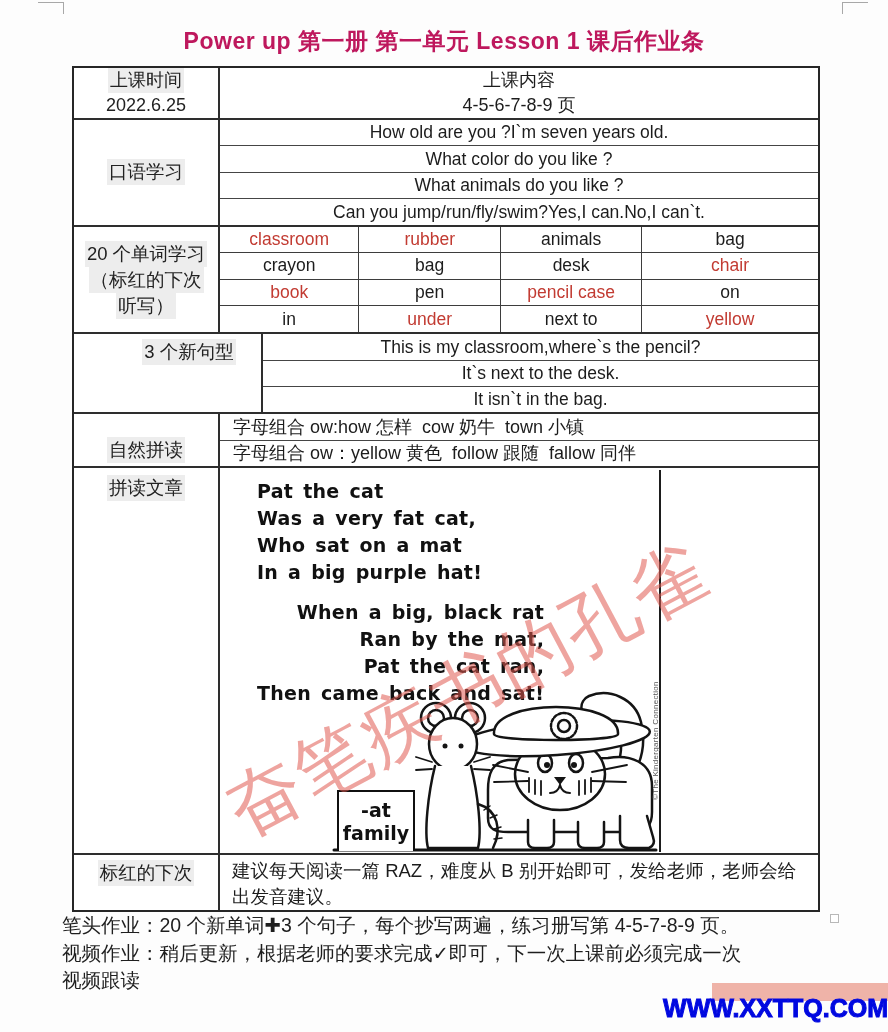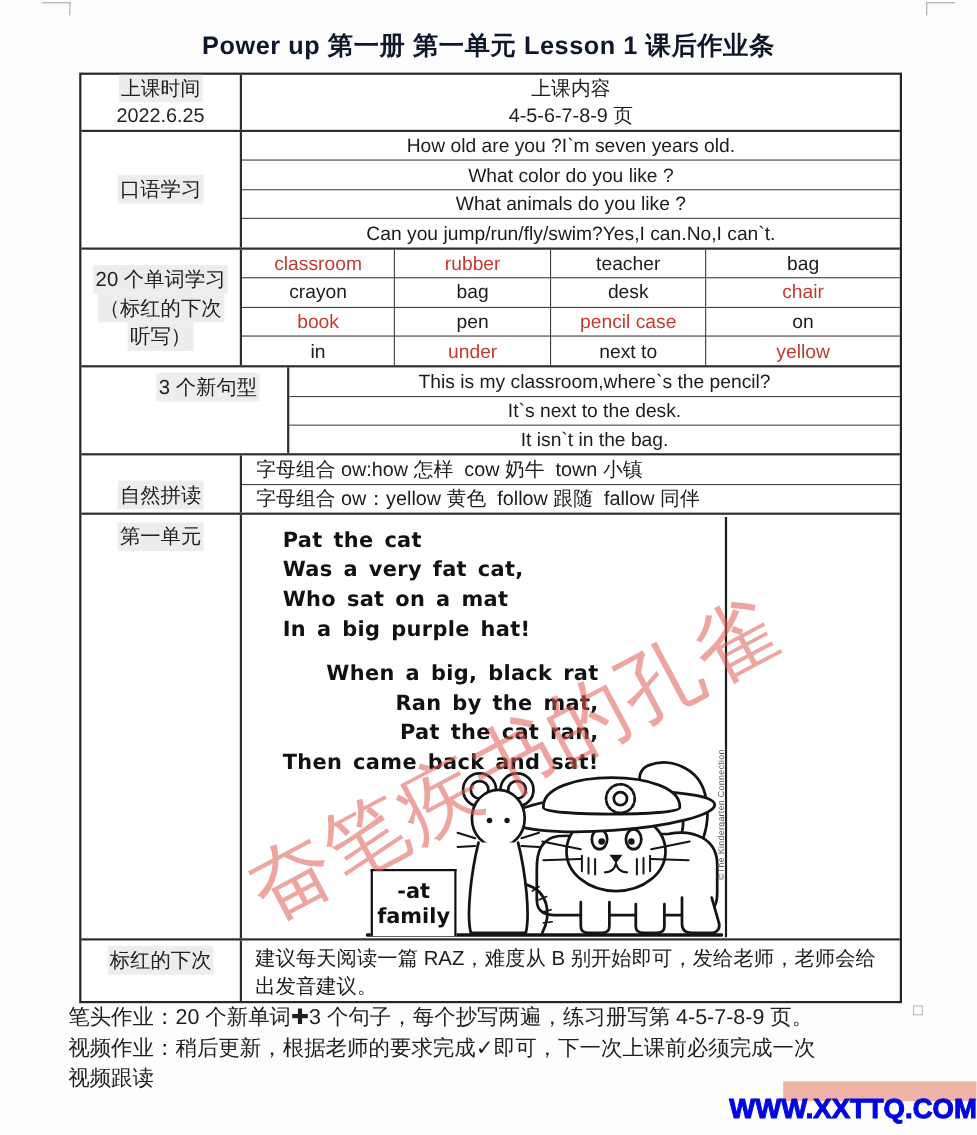--- a/index.html
+++ b/index.html
@@ -6,21 +6,21 @@
   html,body { background:#ffffff; }
   .page {
     position:relative; width:888px; height:1032px; background:#fdfdfd;
     font-family:"Liberation Sans", sans-serif; color:#1c1c1c; overflow:hidden;
   }
   .crop { position:absolute; width:26px; height:12px; }
   .crop.tl { left:38px; top:2px; border-top:1.5px solid #a8a8a8; border-right:1.5px solid #a8a8a8; }
   .crop.tr { left:842px; top:2px; border-top:1.5px solid #a8a8a8; border-left:1.5px solid #a8a8a8; }
 
   .title { position:absolute; top:26px; left:0; width:100%; text-align:center;
-    font-size:23px; font-weight:600; letter-spacing:.5px; color:#0f172a; }
+    font-size:23px; font-weight:600; letter-spacing:.5px; color:#be185d; }
 
   .sheet { position:absolute; left:72px; top:66px; width:748px; height:846px;
     border:2.5px solid #262626; display:flex; flex-direction:column; background:#fff; }
   .trow { display:flex; border-bottom:2px solid #2e2e2e; }
   .trow:last-child { border-bottom:none; }
   .lcell { width:146px; border-right:2px solid #2e2e2e; display:flex; flex-direction:column;
     align-items:center; justify-content:center; text-align:center;
     font-size:18.5px; color:#222; line-height:26px; padding:2px; }
   .lcell .hl { background:#ededed; padding:0 2px; }
   .ccell { flex:1; display:flex; flex-direction:column; position:relative; }
@@ -118,21 +118,21 @@
     <div class="trow r3">
       <div class="lcell">
         <span class="hl">20 个单词学习</span>
         <span class="hl">（标红的下次</span>
         <span class="hl">听写）</span>
       </div>
       <div class="ccell">
         <div class="wgrid">
           <div class="wcell red">classroom</div>
           <div class="wcell red">rubber</div>
-          <div class="wcell">teacher</div>
+          <div class="wcell">animals</div>
           <div class="wcell">bag</div>
           <div class="wcell">crayon</div>
           <div class="wcell">bag</div>
           <div class="wcell">desk</div>
           <div class="wcell red">chair</div>
           <div class="wcell red">book</div>
           <div class="wcell">pen</div>
           <div class="wcell red">pencil case</div>
           <div class="wcell">on</div>
           <div class="wcell">in</div>
@@ -159,21 +159,21 @@
         <span class="hl">自然拼读</span>
       </div>
       <div class="ccell">
         <div class="sub-line left">字母组合 ow:how 怎样  cow 奶牛  town 小镇</div>
         <div class="sub-line left">字母组合 ow：yellow 黄色  follow 跟随  fallow 同伴</div>
       </div>
     </div>
 
     <div class="trow r6">
       <div class="lcell">
-        <span class="hl">第一单元</span>
+        <span class="hl">拼读文章</span>
       </div>
       <div class="ccell">
         <div class="poem">
           <div>
             <div>Pat the cat</div>
             <div>Was a very fat cat,</div>
             <div>Who sat on a mat</div>
             <div>In a big purple hat!</div>
           </div>
           <div class="stanza2">

